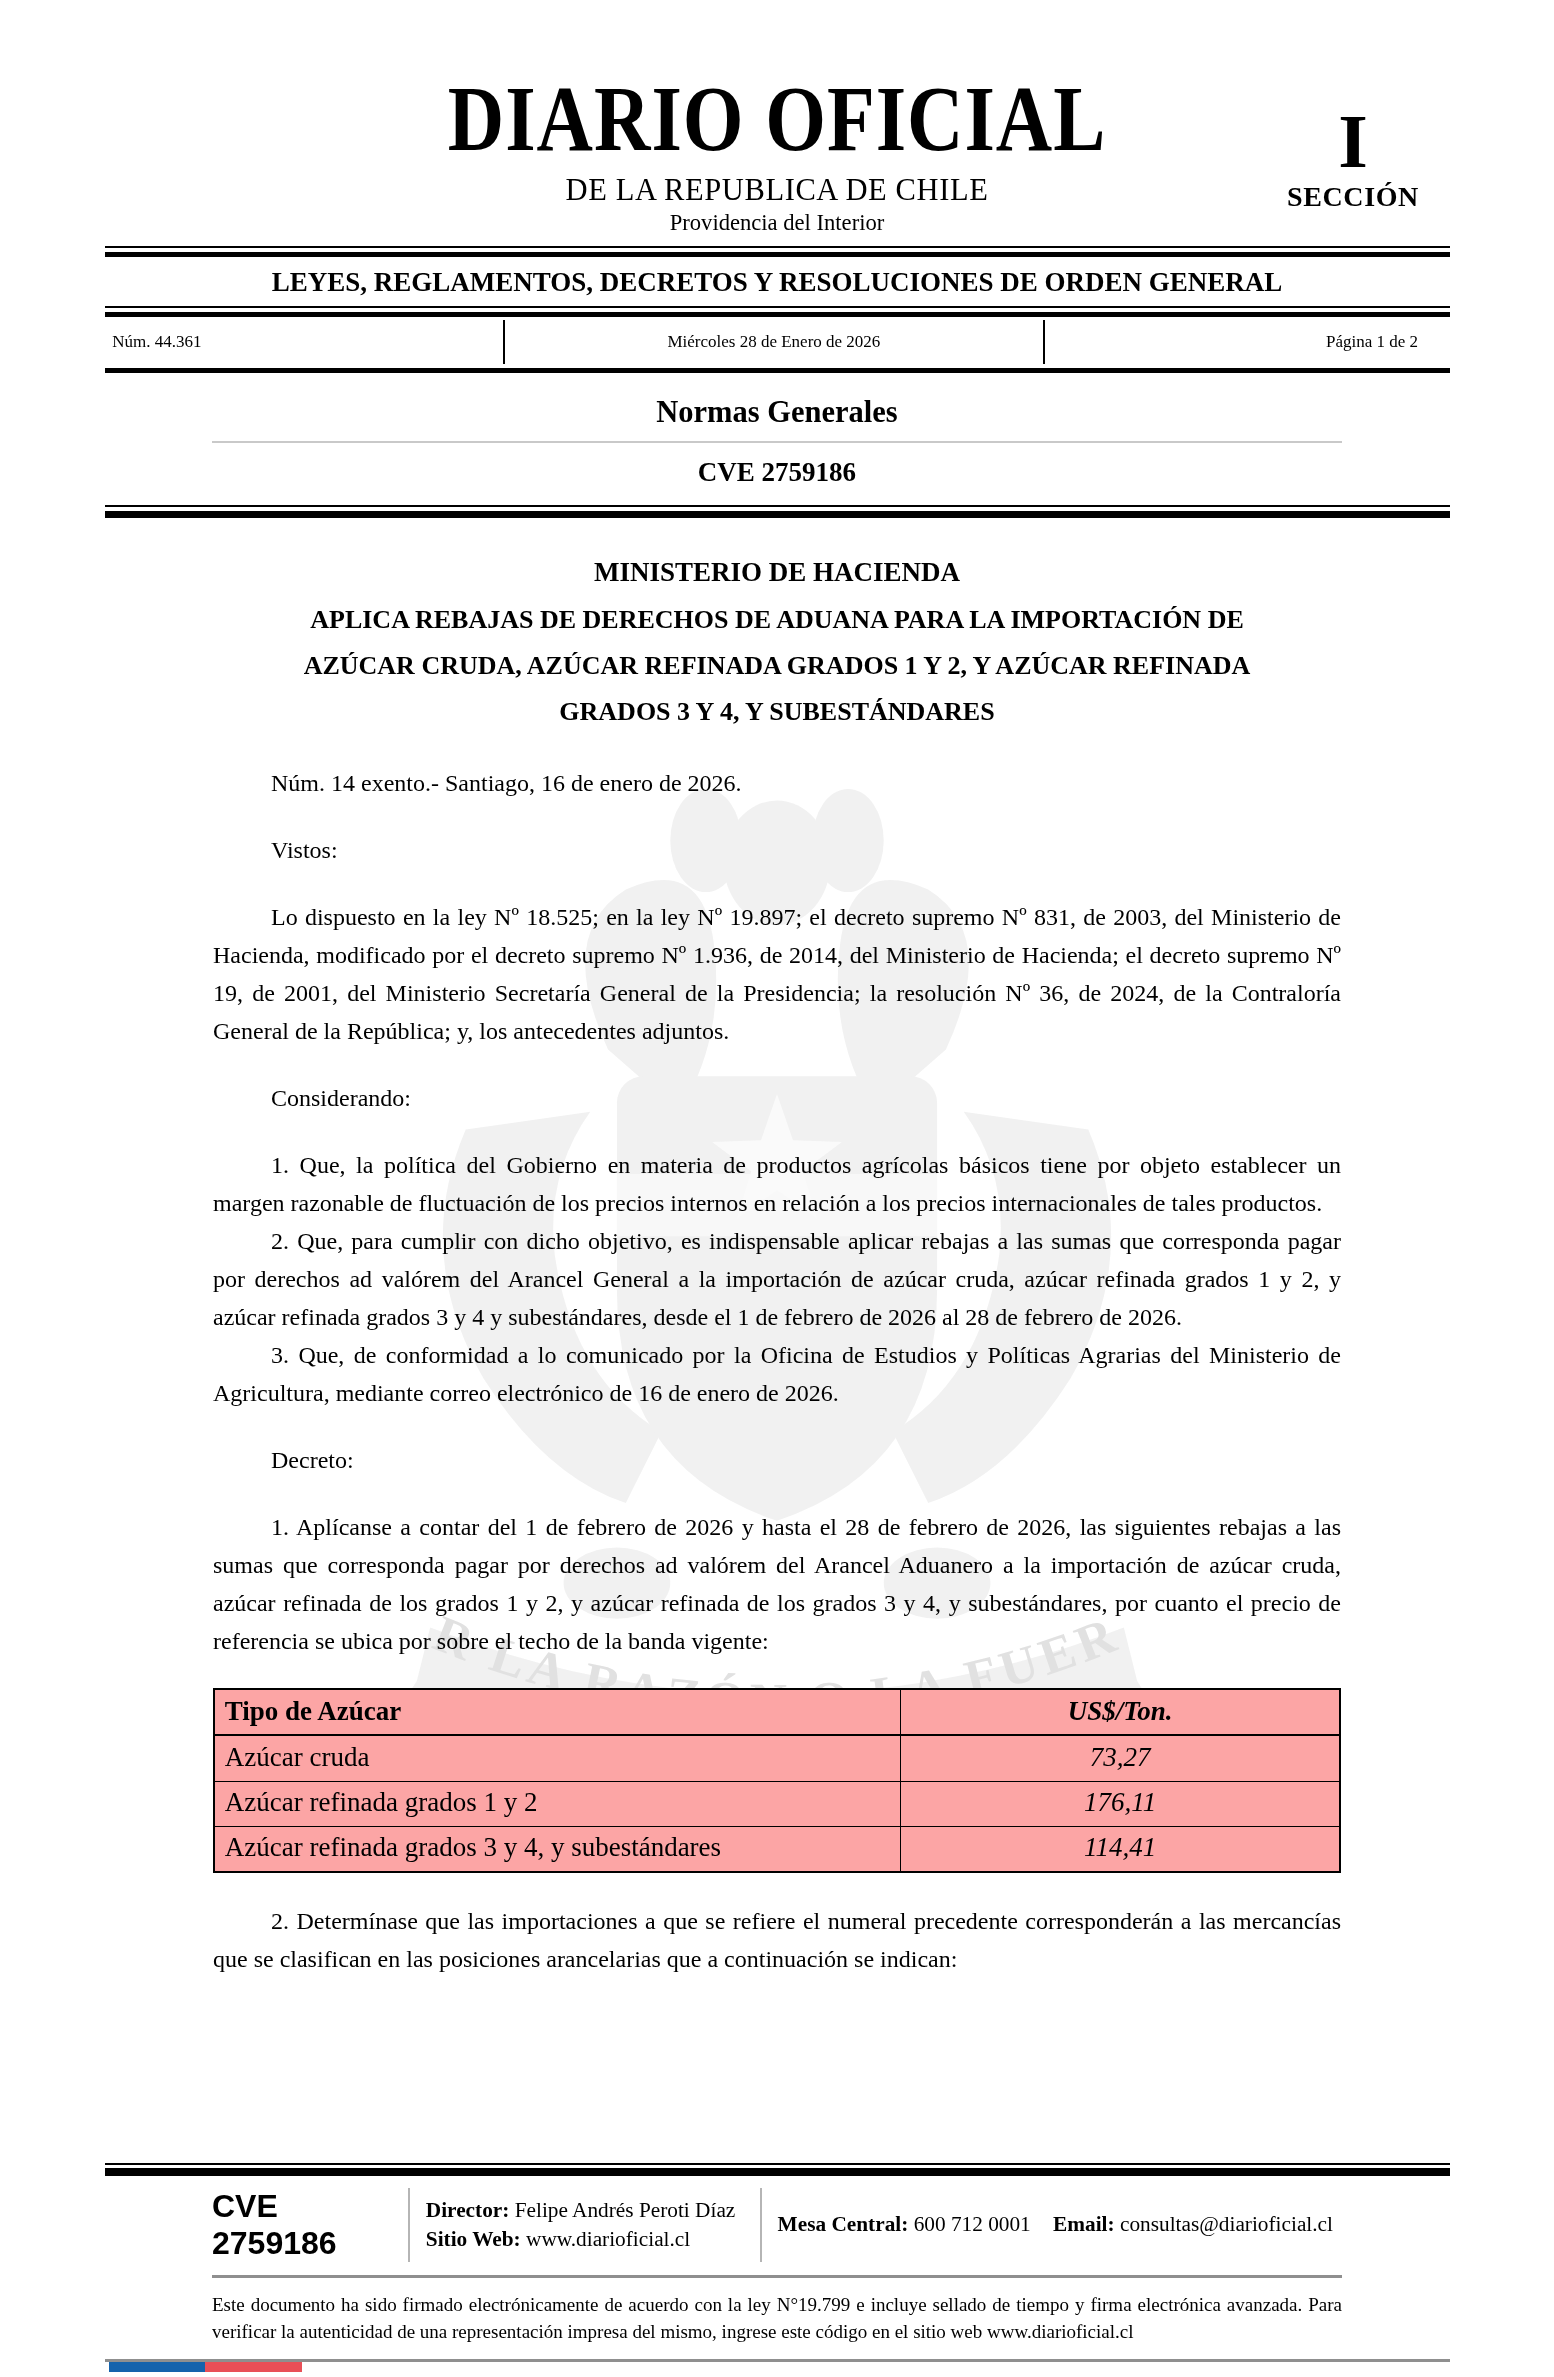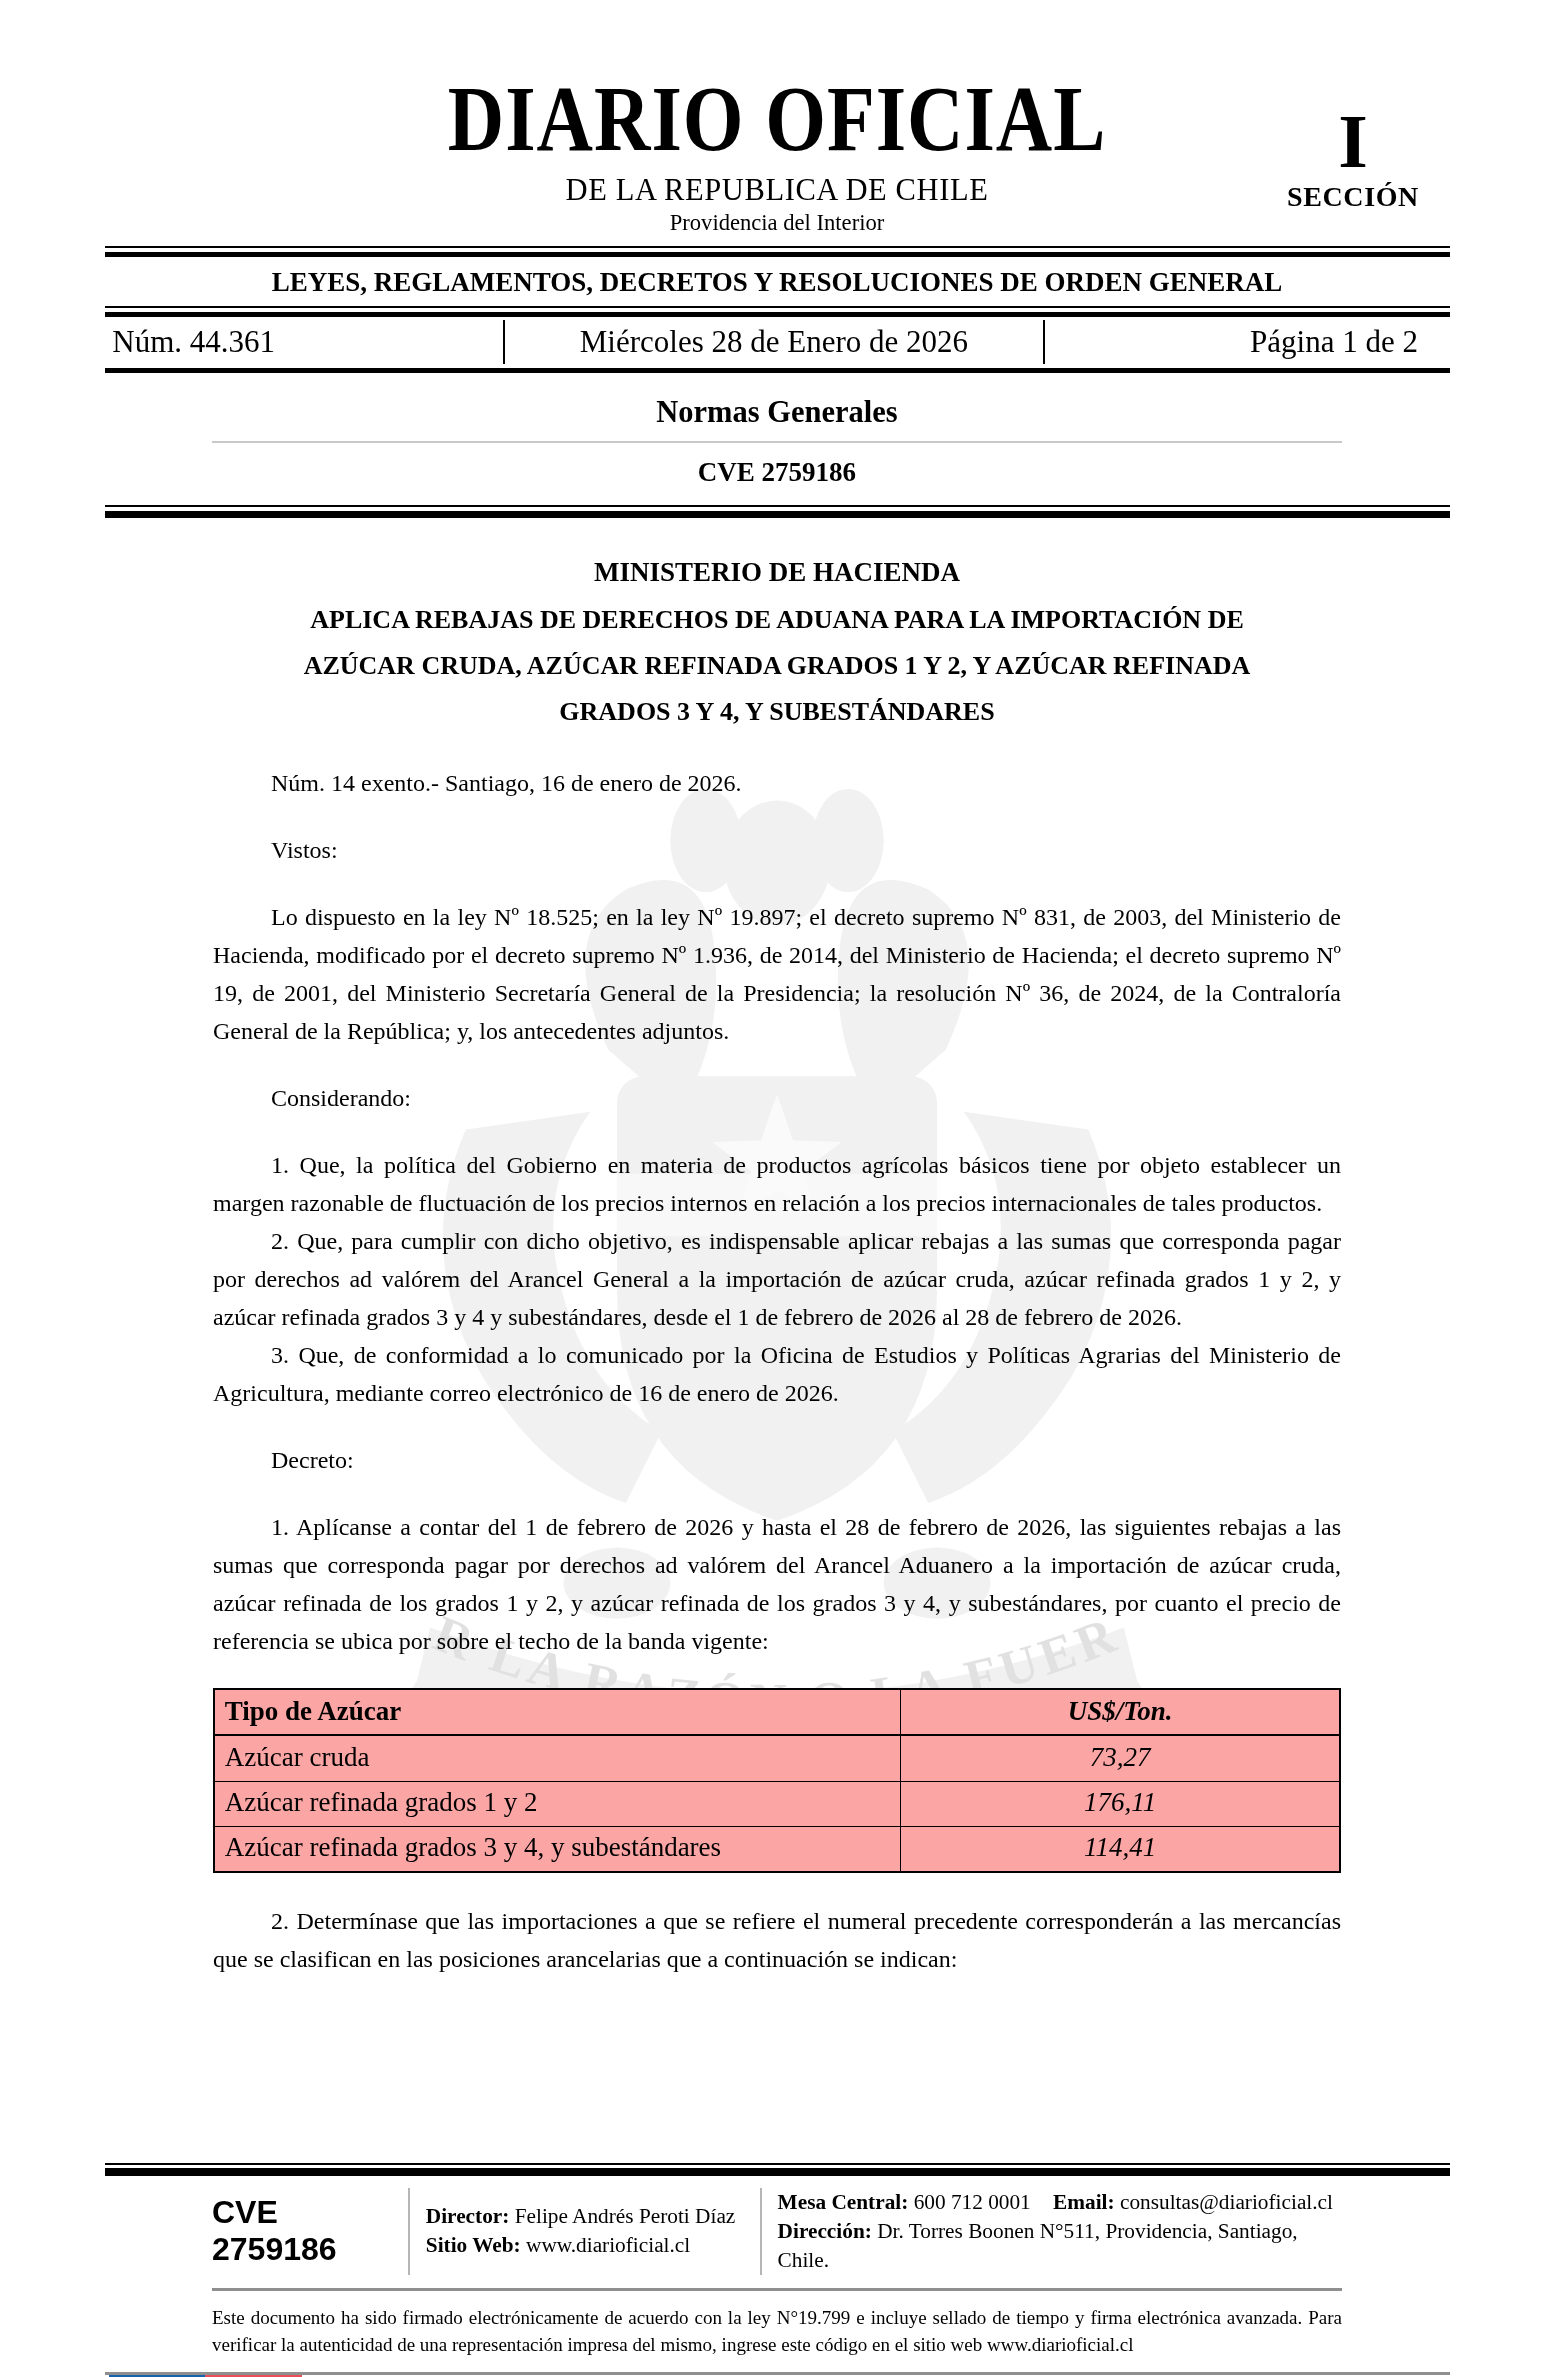--- a/index.html
+++ b/index.html
@@ -37,21 +37,21 @@
   .r-gap{height:3.7px;}
   .r-thick{height:5.5px;background:#000;}
   .r-thick-big{height:7.3px;background:#000;}
   .gray-thin{height:1.8px;background:#c9c9c9;}
   .gray-mid{height:3px;background:#8f8f8f;}
 
   .rules-top{margin-top:9.8px;}
   .leyes{font-size:27px;font-weight:bold;text-align:center;margin-top:9.8px;}
   .rules-2{margin-top:8.5px;}
 
-  .info-row{display:flex;align-items:center;height:49px;font-size:31px;}
+  .info-row{display:flex;align-items:center;height:49px;font-size:17px;}
   .info-left{width:29.6%;text-align:left;padding-left:7.3px;box-sizing:border-box;}
   .info-mid{width:40%;text-align:center;}
   .info-right{flex:1;text-align:right;padding-right:32px;box-sizing:border-box;}
   .vbar{width:1.8px;height:44px;background:#000;}
   .rule-after-info{margin-top:1.2px;}
 
   .normas{font-size:30.5px;font-weight:bold;text-align:center;margin-top:22px;}
   .gray-under-normas{margin-top:11px;}
   .cve-center{font-size:27px;font-weight:bold;text-align:center;margin-top:14.6px;}
   .rules-3{margin-top:17px;}
@@ -251,24 +251,20 @@
           </div>
         </div>
         <div class="f-div"></div>
         <div class="f-col f-col-2">
           <div>
             <span class="b">Mesa Central:</span>
             <span>600 712 0001</span><span class="sp"></span>
             <span class="b">Email:</span>
             <span>consultas@diarioficial.cl</span>
           </div>
-          <div>
-            <span class="b">Dirección:</span>
-            <span>Dr. Torres Boonen N°511, Providencia, Santiago, Chile.</span>
-          </div>
         </div>
       </div>
 
       <div class="content-w gray-mid f-gray-1"></div>
 
       <p class="f-legal">Este documento ha sido firmado electrónicamente de acuerdo con la ley N°19.799 e incluye sellado de tiempo y firma electrónica avanzada. Para verificar la autenticidad de una representación impresa del mismo, ingrese este código en el sitio web www.diarioficial.cl</p>
 
       <div class="f-bottom">
         <div class="fw gray-mid"></div>
         <div class="flag">

